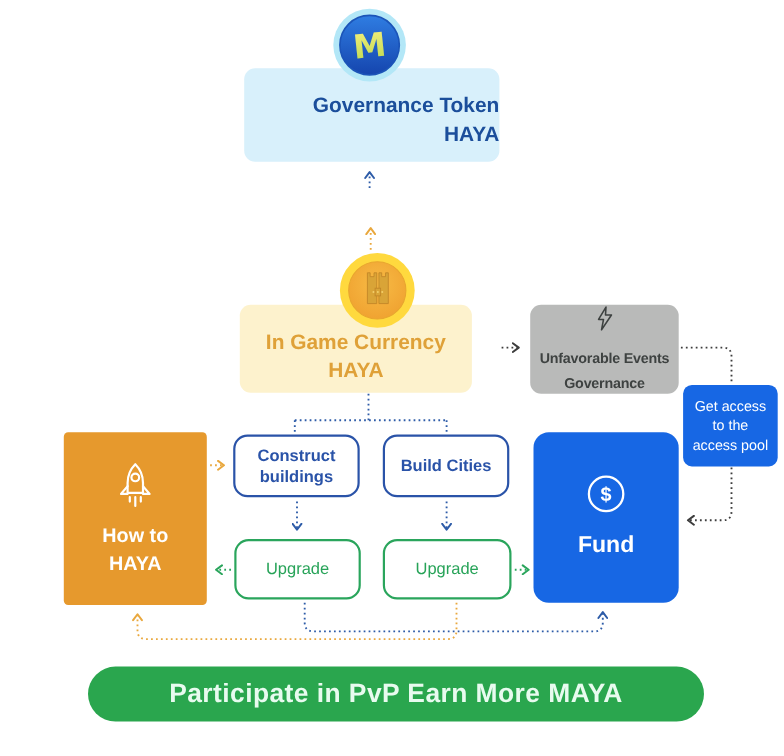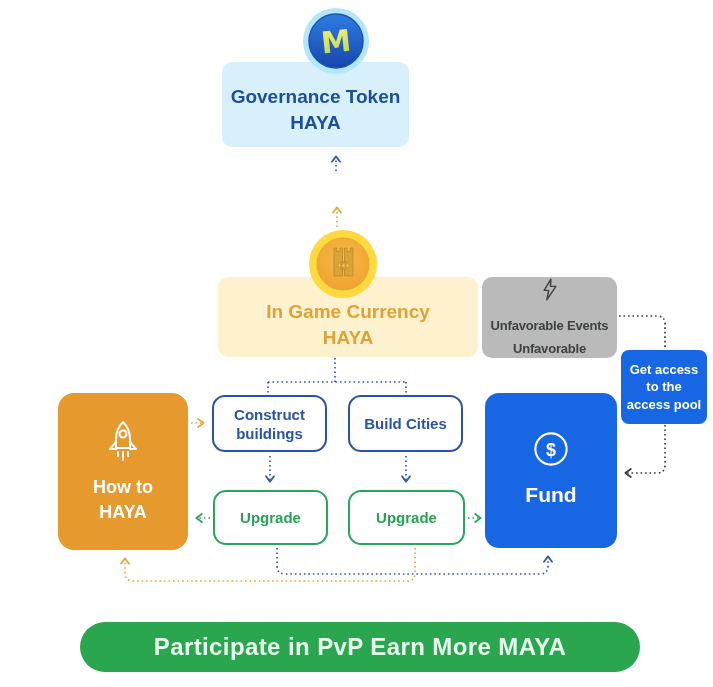--- a/index.html
+++ b/index.html
@@ -9,45 +9,45 @@
   }
   .connectors{position:absolute;left:0;top:0;z-index:1;}
   .node{
     position:absolute;box-sizing:border-box;z-index:2;
     display:flex;flex-direction:column;align-items:center;justify-content:center;
     text-align:center;
   }
   .node span{display:block;white-space:nowrap;}
   .coin{position:absolute;z-index:3;}
 
-  .governance{left:222px;top:62px;width:187px;height:85px;background:#d8f0fb;border-radius:10px;
-    color:#1b4e9b;font-size:19px;font-weight:bold;line-height:26px;padding-top:10px;}
+  .governance{left:222px;top:62px;width:232px;height:85px;background:#d8f0fb;border-radius:10px;
+    color:#1b4e9b;font-size:19px;font-weight:bold;line-height:26px;padding-top:10px;align-items:flex-end;}
   .coin-m{left:302px;top:7px;width:68px;height:68px;}
   .daily{left:221px;top:173px;width:231px;height:27px;background:#1b69e3;border-radius:6px;
     color:#ffffff;font-size:15px;font-weight:bold;}
   .coin-h{left:308px;top:229px;width:70px;height:70px;}
-  .haya{left:218px;top:277px;width:260px;height:80px;background:#fdf2cd;border-radius:10px;
+  .haya{left:218px;top:277px;width:211px;height:80px;background:#fdf2cd;border-radius:10px;
     color:#dfa138;font-size:19px;font-weight:bold;line-height:26px;padding-top:16px;}
   .punish{left:482px;top:277px;width:135px;height:81px;background:#b9bab9;border-radius:10px;
     color:#3e4241;font-size:13px;font-weight:bold;line-height:19px;letter-spacing:-0.2px;justify-content:space-between;}
   .getaccess{left:621px;top:350px;width:86px;height:74px;background:#1767e4;border-radius:8px;
-    color:#ffffff;font-size:13px;font-weight:bold;line-height:17.5px;}
-  .earnmore{left:58px;top:393px;width:130px;height:157px;background:#e6992d;border-radius:16px;
+    color:#ffffff;font-size:13px;font-weight:normal;line-height:17.5px;}
+  .earnmore{left:58px;top:393px;width:130px;height:157px;background:#e6992d;border-radius:4px;
     color:#ffffff;font-size:18px;font-weight:bold;line-height:25px;}
   .outline-blue{background:#ffffff;border:2.5px solid #2a53a8;border-radius:13px;
     color:#2a53a8;font-size:15px;font-weight:bold;line-height:19px;}
   .construct{left:212px;top:395px;width:115px;height:57px;}
   .cities{left:348px;top:395px;width:115px;height:57px;}
   .outline-green{background:#ffffff;border:2.5px solid #2aa55c;border-radius:13px;
-    color:#27a358;font-size:15px;font-weight:bold;}
+    color:#27a358;font-size:15px;font-weight:normal;}
   .upg1{left:213px;top:490px;width:115px;height:55px;}
   .upg2{left:348px;top:490px;width:117px;height:55px;}
   .reward{left:485px;top:393px;width:132px;height:155px;background:#1767e4;border-radius:14px;
     color:#ffffff;font-size:21px;font-weight:bold;line-height:30px;}
-  .pill{left:80px;top:622px;width:560px;height:50px;background:#2aa64e;border-radius:25px;
+  .pill{left:80px;top:606px;width:560px;height:50px;background:#2aa64e;border-radius:25px;
     color:#e8fbef;font-size:24px;font-weight:bold;letter-spacing:0.4px;}
   .icon-gap{margin-bottom:5px;}
 </style>
 </head>
 <body>
 
 <div class="canvas">
 
   <svg class="connectors" width="713" height="687" viewBox="0 0 713 687">
     <defs>
@@ -133,21 +133,21 @@
     <span>HAYA</span>
   </div>
 
   <div class="node punish">
     <span class="icon-gap">
       <svg width="18" height="25" viewBox="0 0 20 26">
         <path d="M11,1.5 L3.5,14 H8.5 L6.5,24.5 L16.5,9.5 H10.5 Z" fill="none" stroke="#3e4241" stroke-width="1.6" stroke-linejoin="round"></path>
       </svg>
     </span>
     <span>Unfavorable Events</span>
-    <span>Unfavorable</span>
+    <span>Governance</span>
   </div>
 
   <div class="node getaccess">
     <span>Get access</span>
     <span>to the</span>
     <span>access pool</span>
   </div>
 
   <div class="node earnmore">
     <span class="icon-gap">

